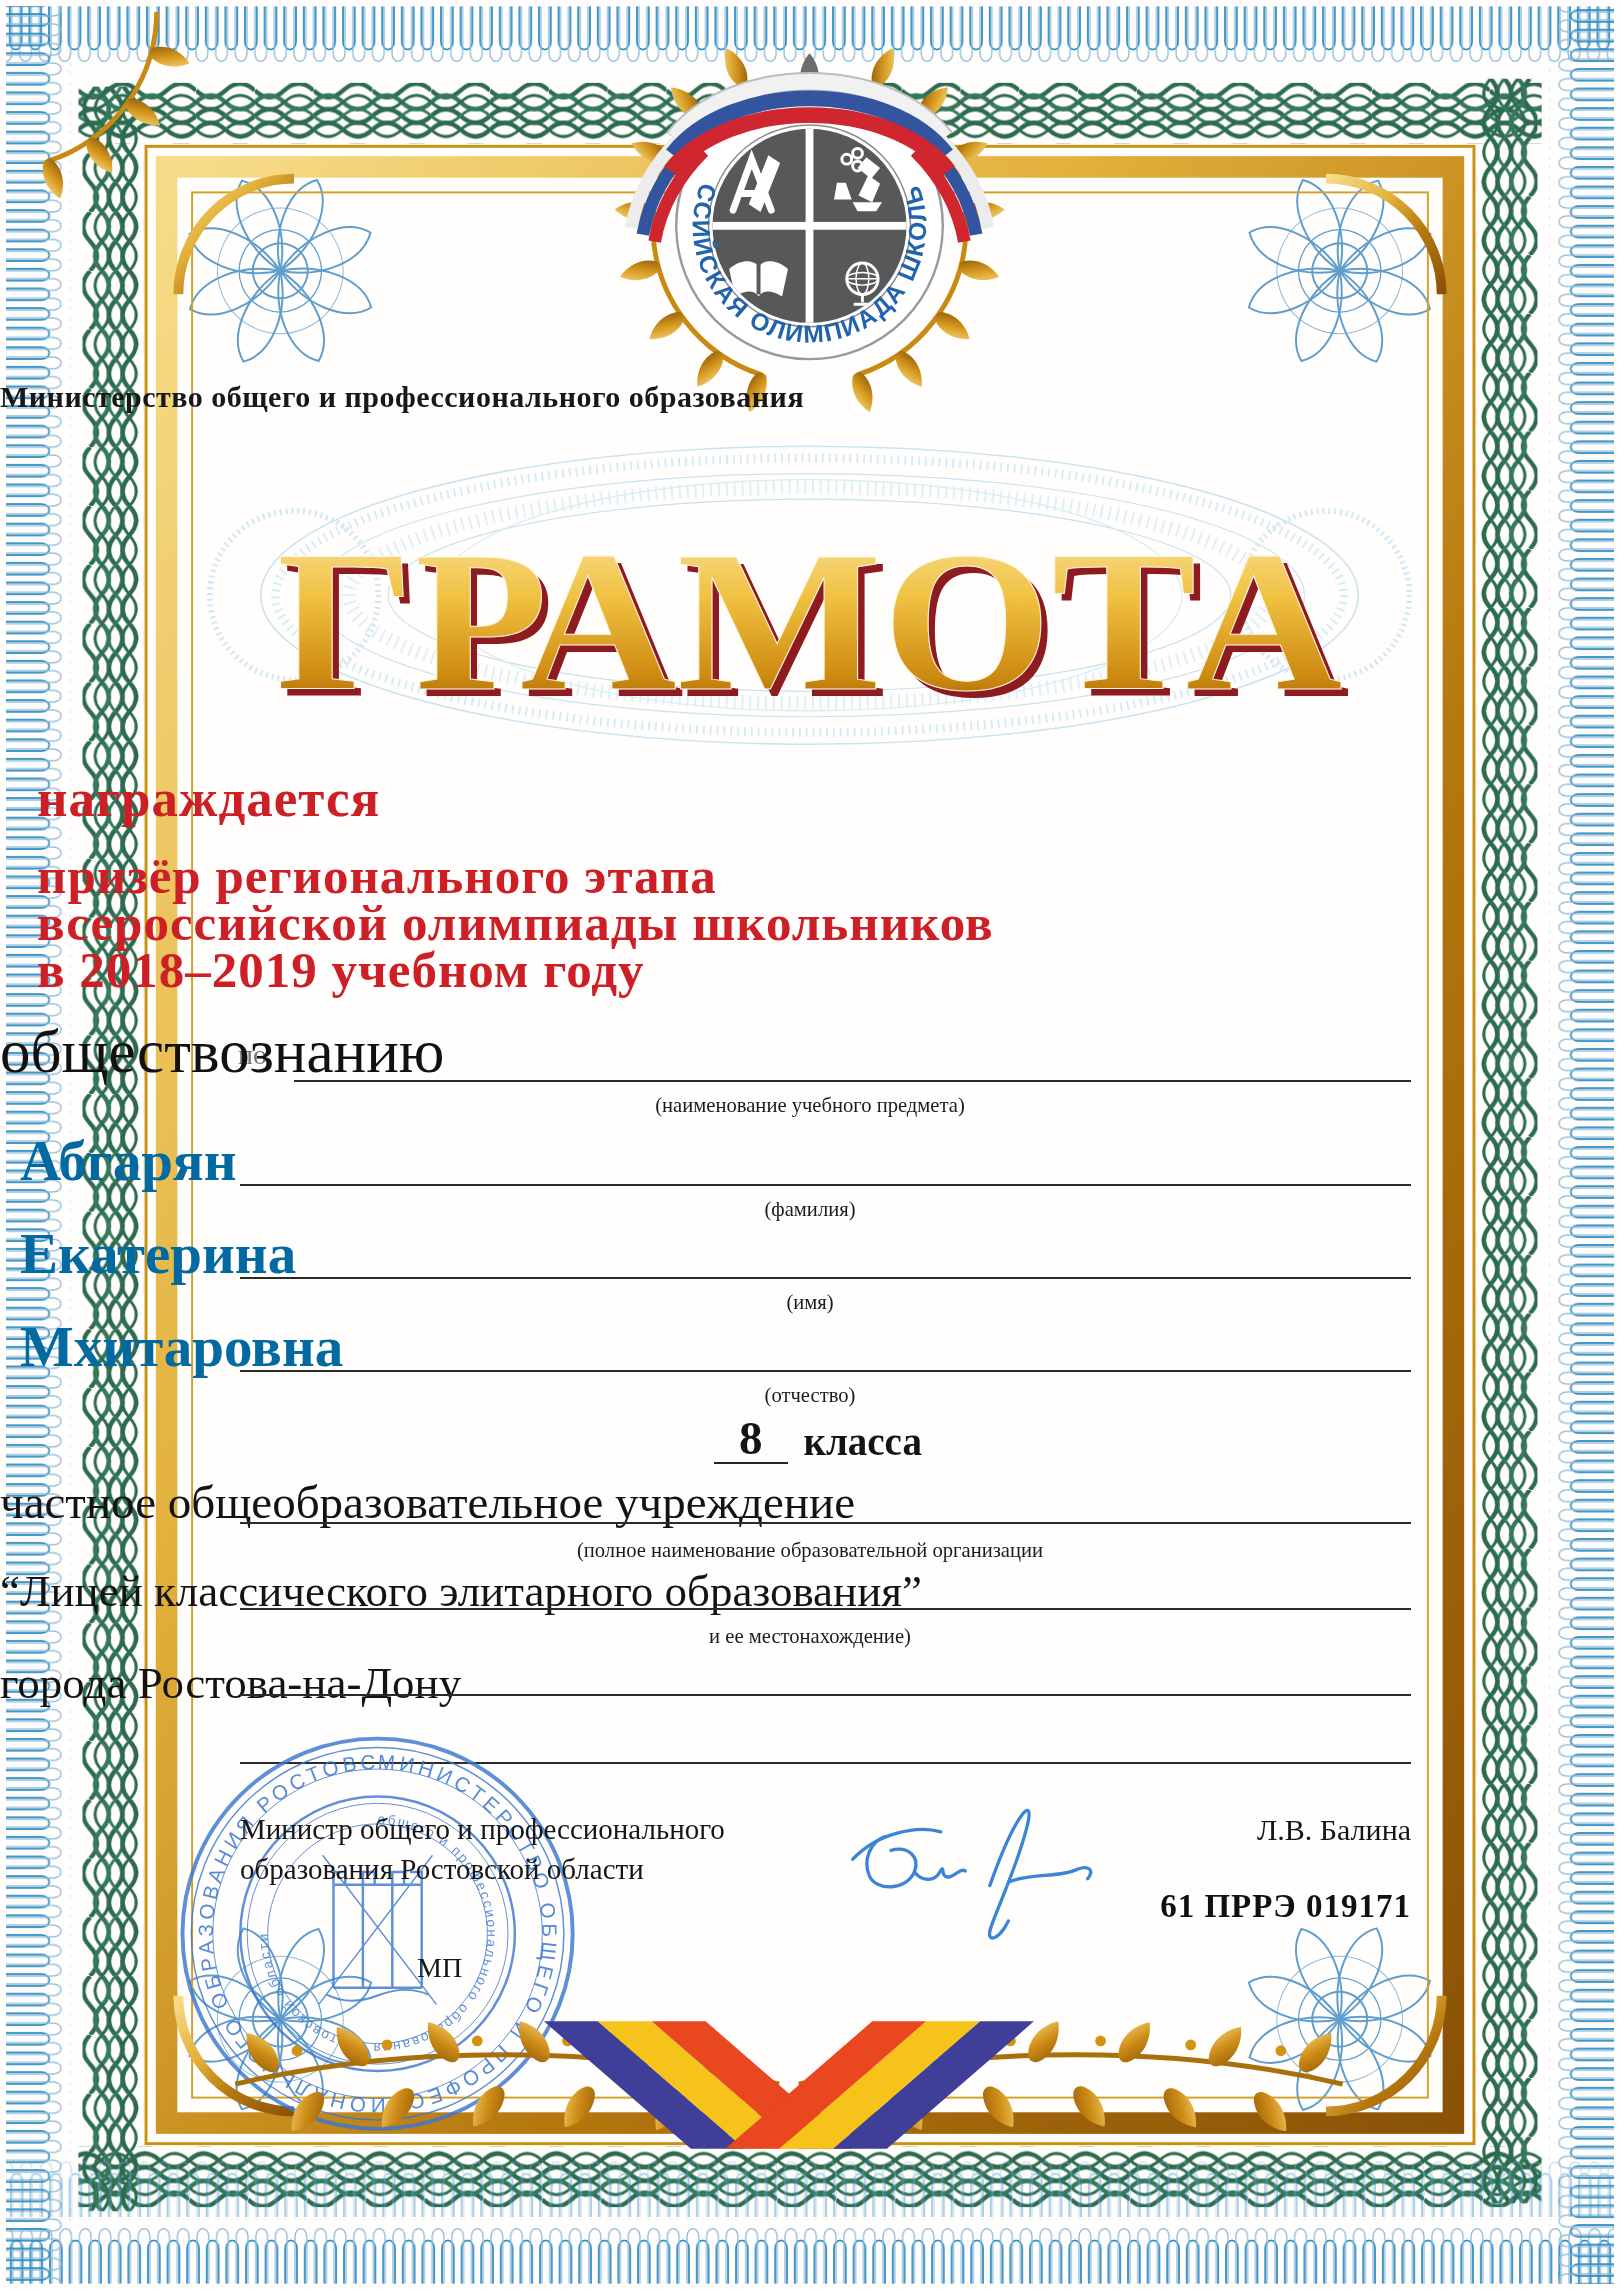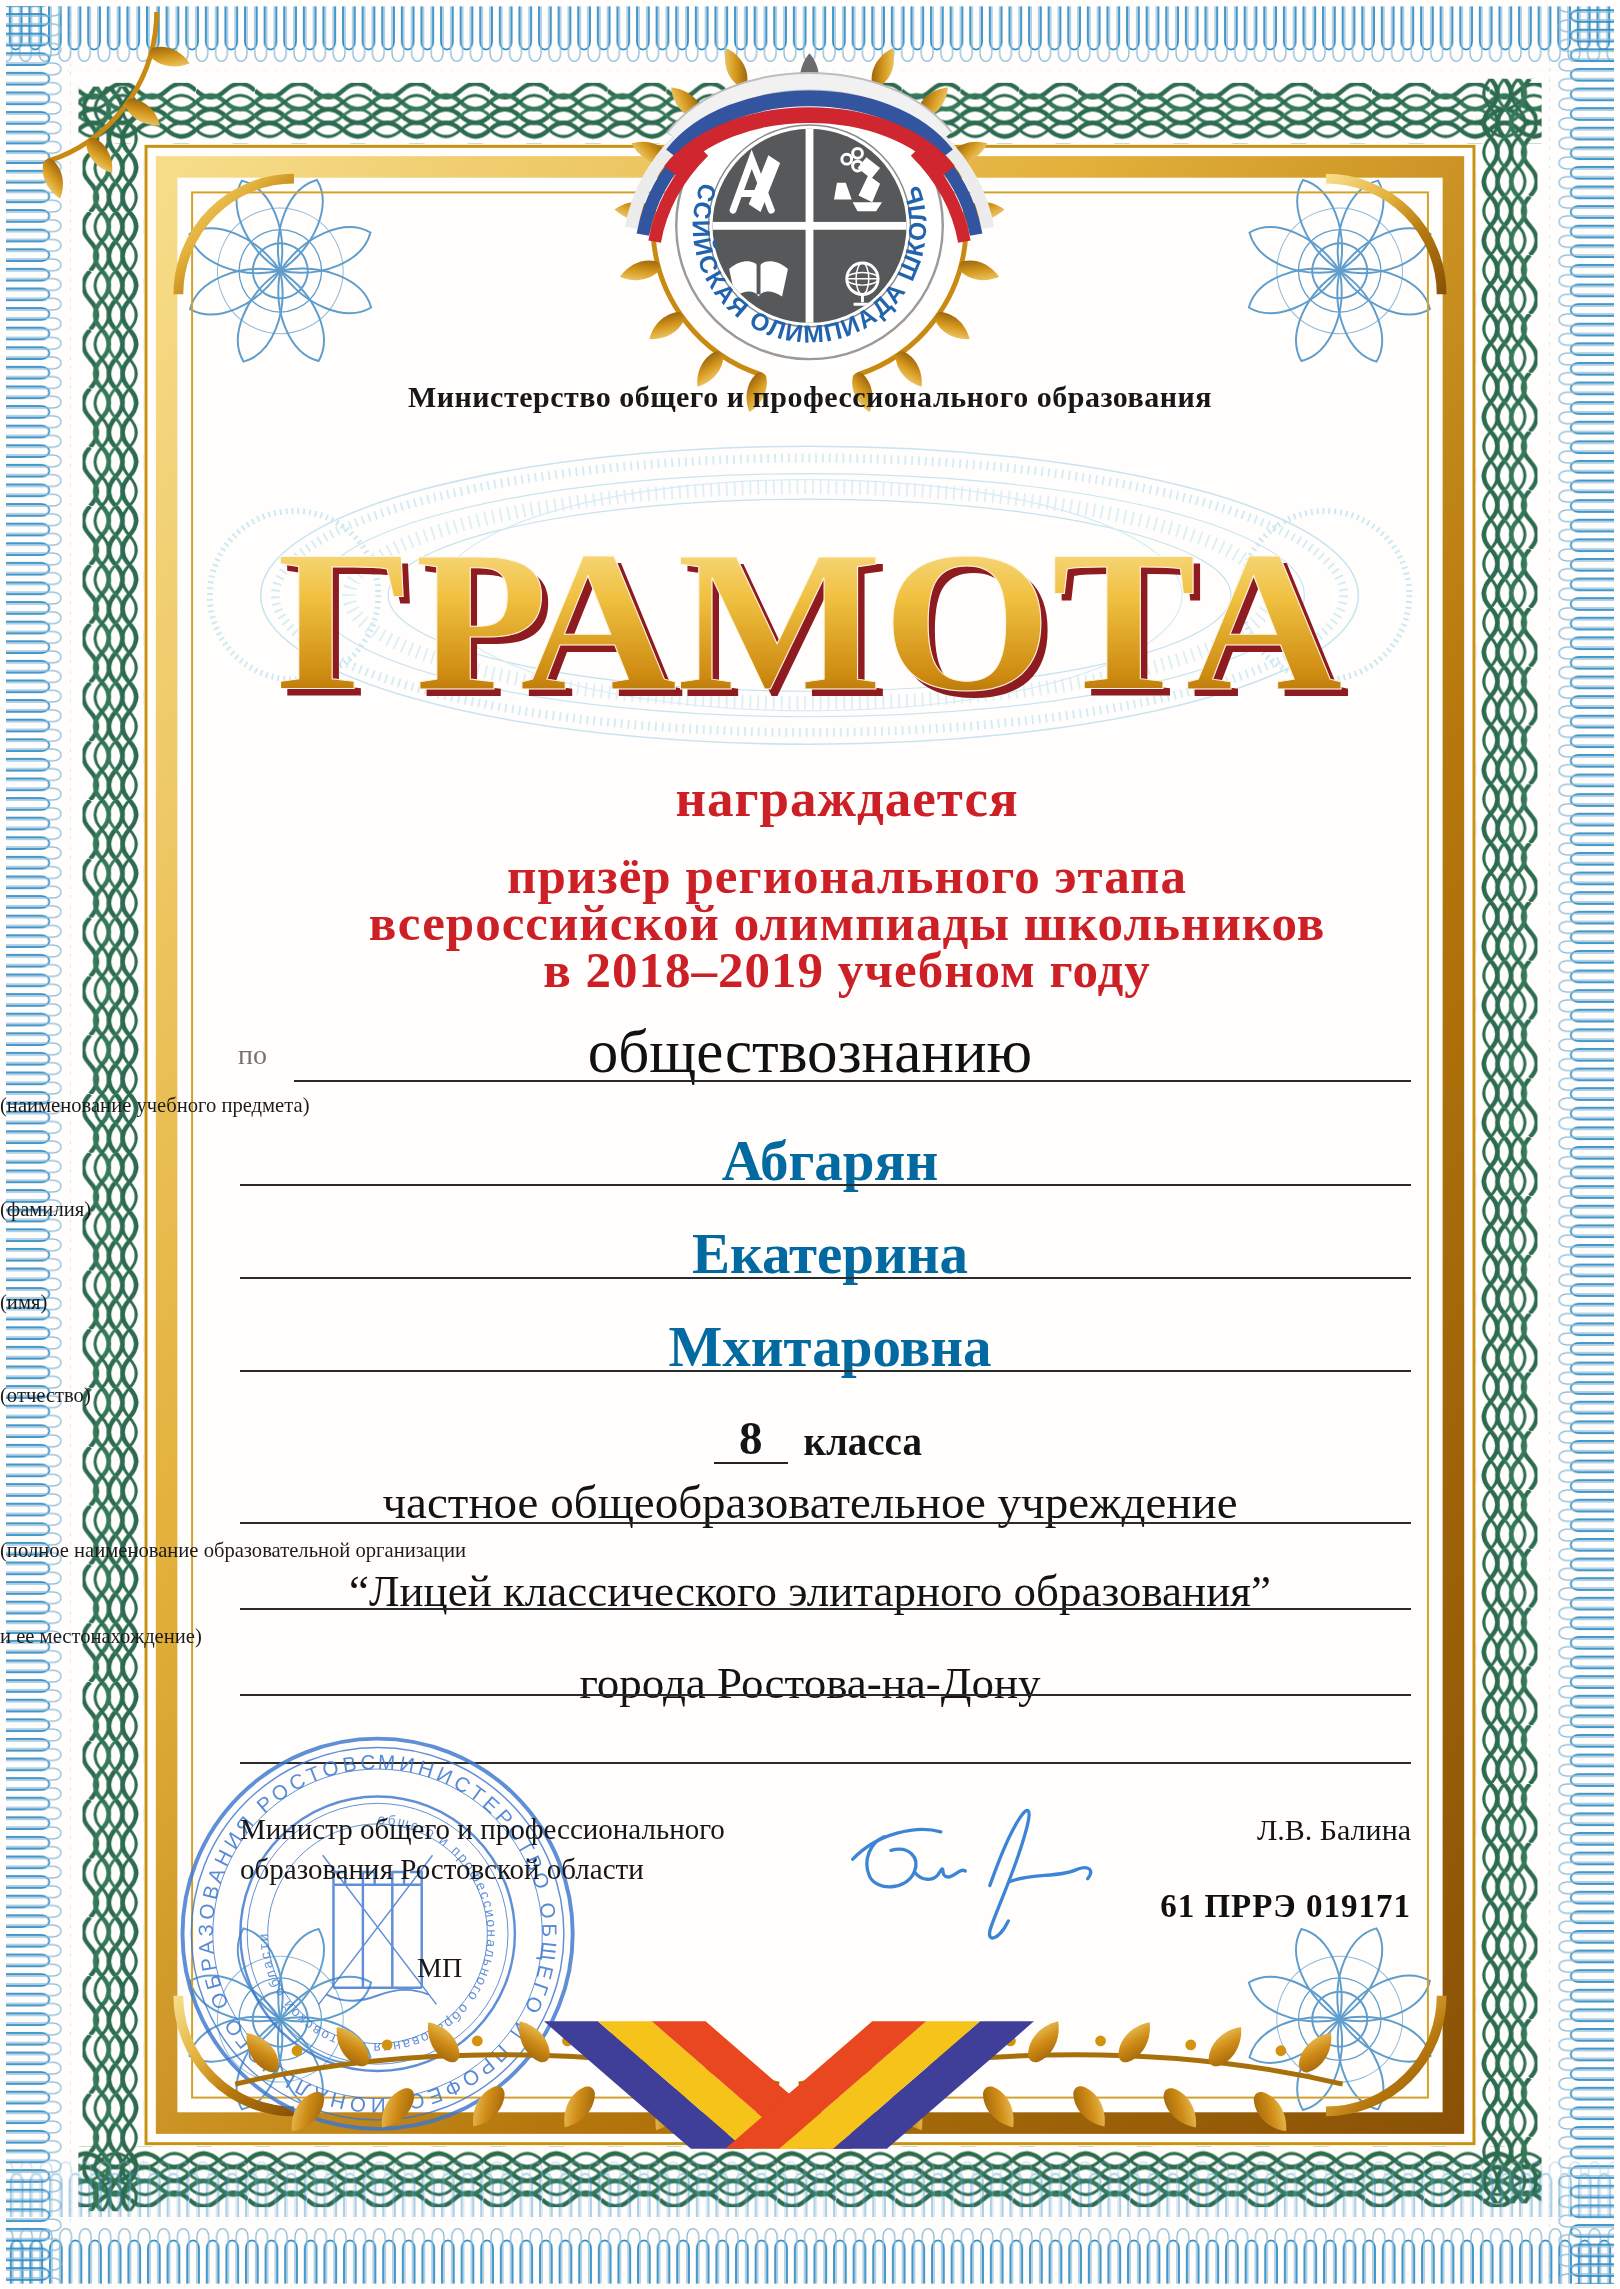--- a/index.html
+++ b/index.html
@@ -1,28 +1,28 @@
 <!DOCTYPE html>
 <html><head>
 <meta charset="utf-8">
 <style>
   html,body{margin:0;padding:0;background:#ffffff;}
   .page{position:relative;width:1620px;height:2290px;background:#fffefc;overflow:hidden;
         font-family:"Liberation Serif", serif;}
   svg{position:absolute;left:0;top:0;}
   .abs{position:absolute;}
-  .ctr{width:100%;text-align:center;}
+  .ctr{width:100%;text-align:left;}
   .ministry{top:375px;font-weight:bold;font-size:30px;line-height:43px;color:#181818;letter-spacing:0.5px;}
   .red{color:#cd2026;font-weight:bold;letter-spacing:1px;padding-left:37px;}
   .awarded{top:768px;font-size:53px;}
   .rl1{top:847px;font-size:51px;}
   .rl2{top:894px;font-size:51px;}
   .rl3{top:941px;font-size:51px;}
   .fieldline{position:absolute;border-bottom:2.5px solid #2a2a2a;height:0;}
-  .caption{position:absolute;width:100%;font-size:20.6px;color:#1b1b1b;}
+  .caption{position:absolute;width:100%;text-align:center;font-size:20.6px;color:#1b1b1b;}
   .val-subject{top:1017px;font-size:61px;color:#111;}
   .po{position:absolute;left:238px;top:1039px;font-size:28px;color:#737373;}
   .val-name{font-size:57px;font-weight:bold;color:#0369a1;margin-left:20px;}
   .v-surname{top:1128px}.v-name{top:1221px}.v-patro{top:1314px}
   .classrow{position:absolute;top:1415px;width:100%;display:flex;justify-content:center;align-items:flex-end;
             font-size:39px;font-weight:bold;color:#141414;}
   .classrow .num{display:inline-block;width:74px;text-align:center;border-bottom:2.9px solid #222;
                  font-size:47px;line-height:47px;margin:0 15.7px;}
   .val-school{top:1475px;font-size:47px;color:#131313;}
   .val-lyceum{top:1565px;font-size:45px;color:#131313;}

